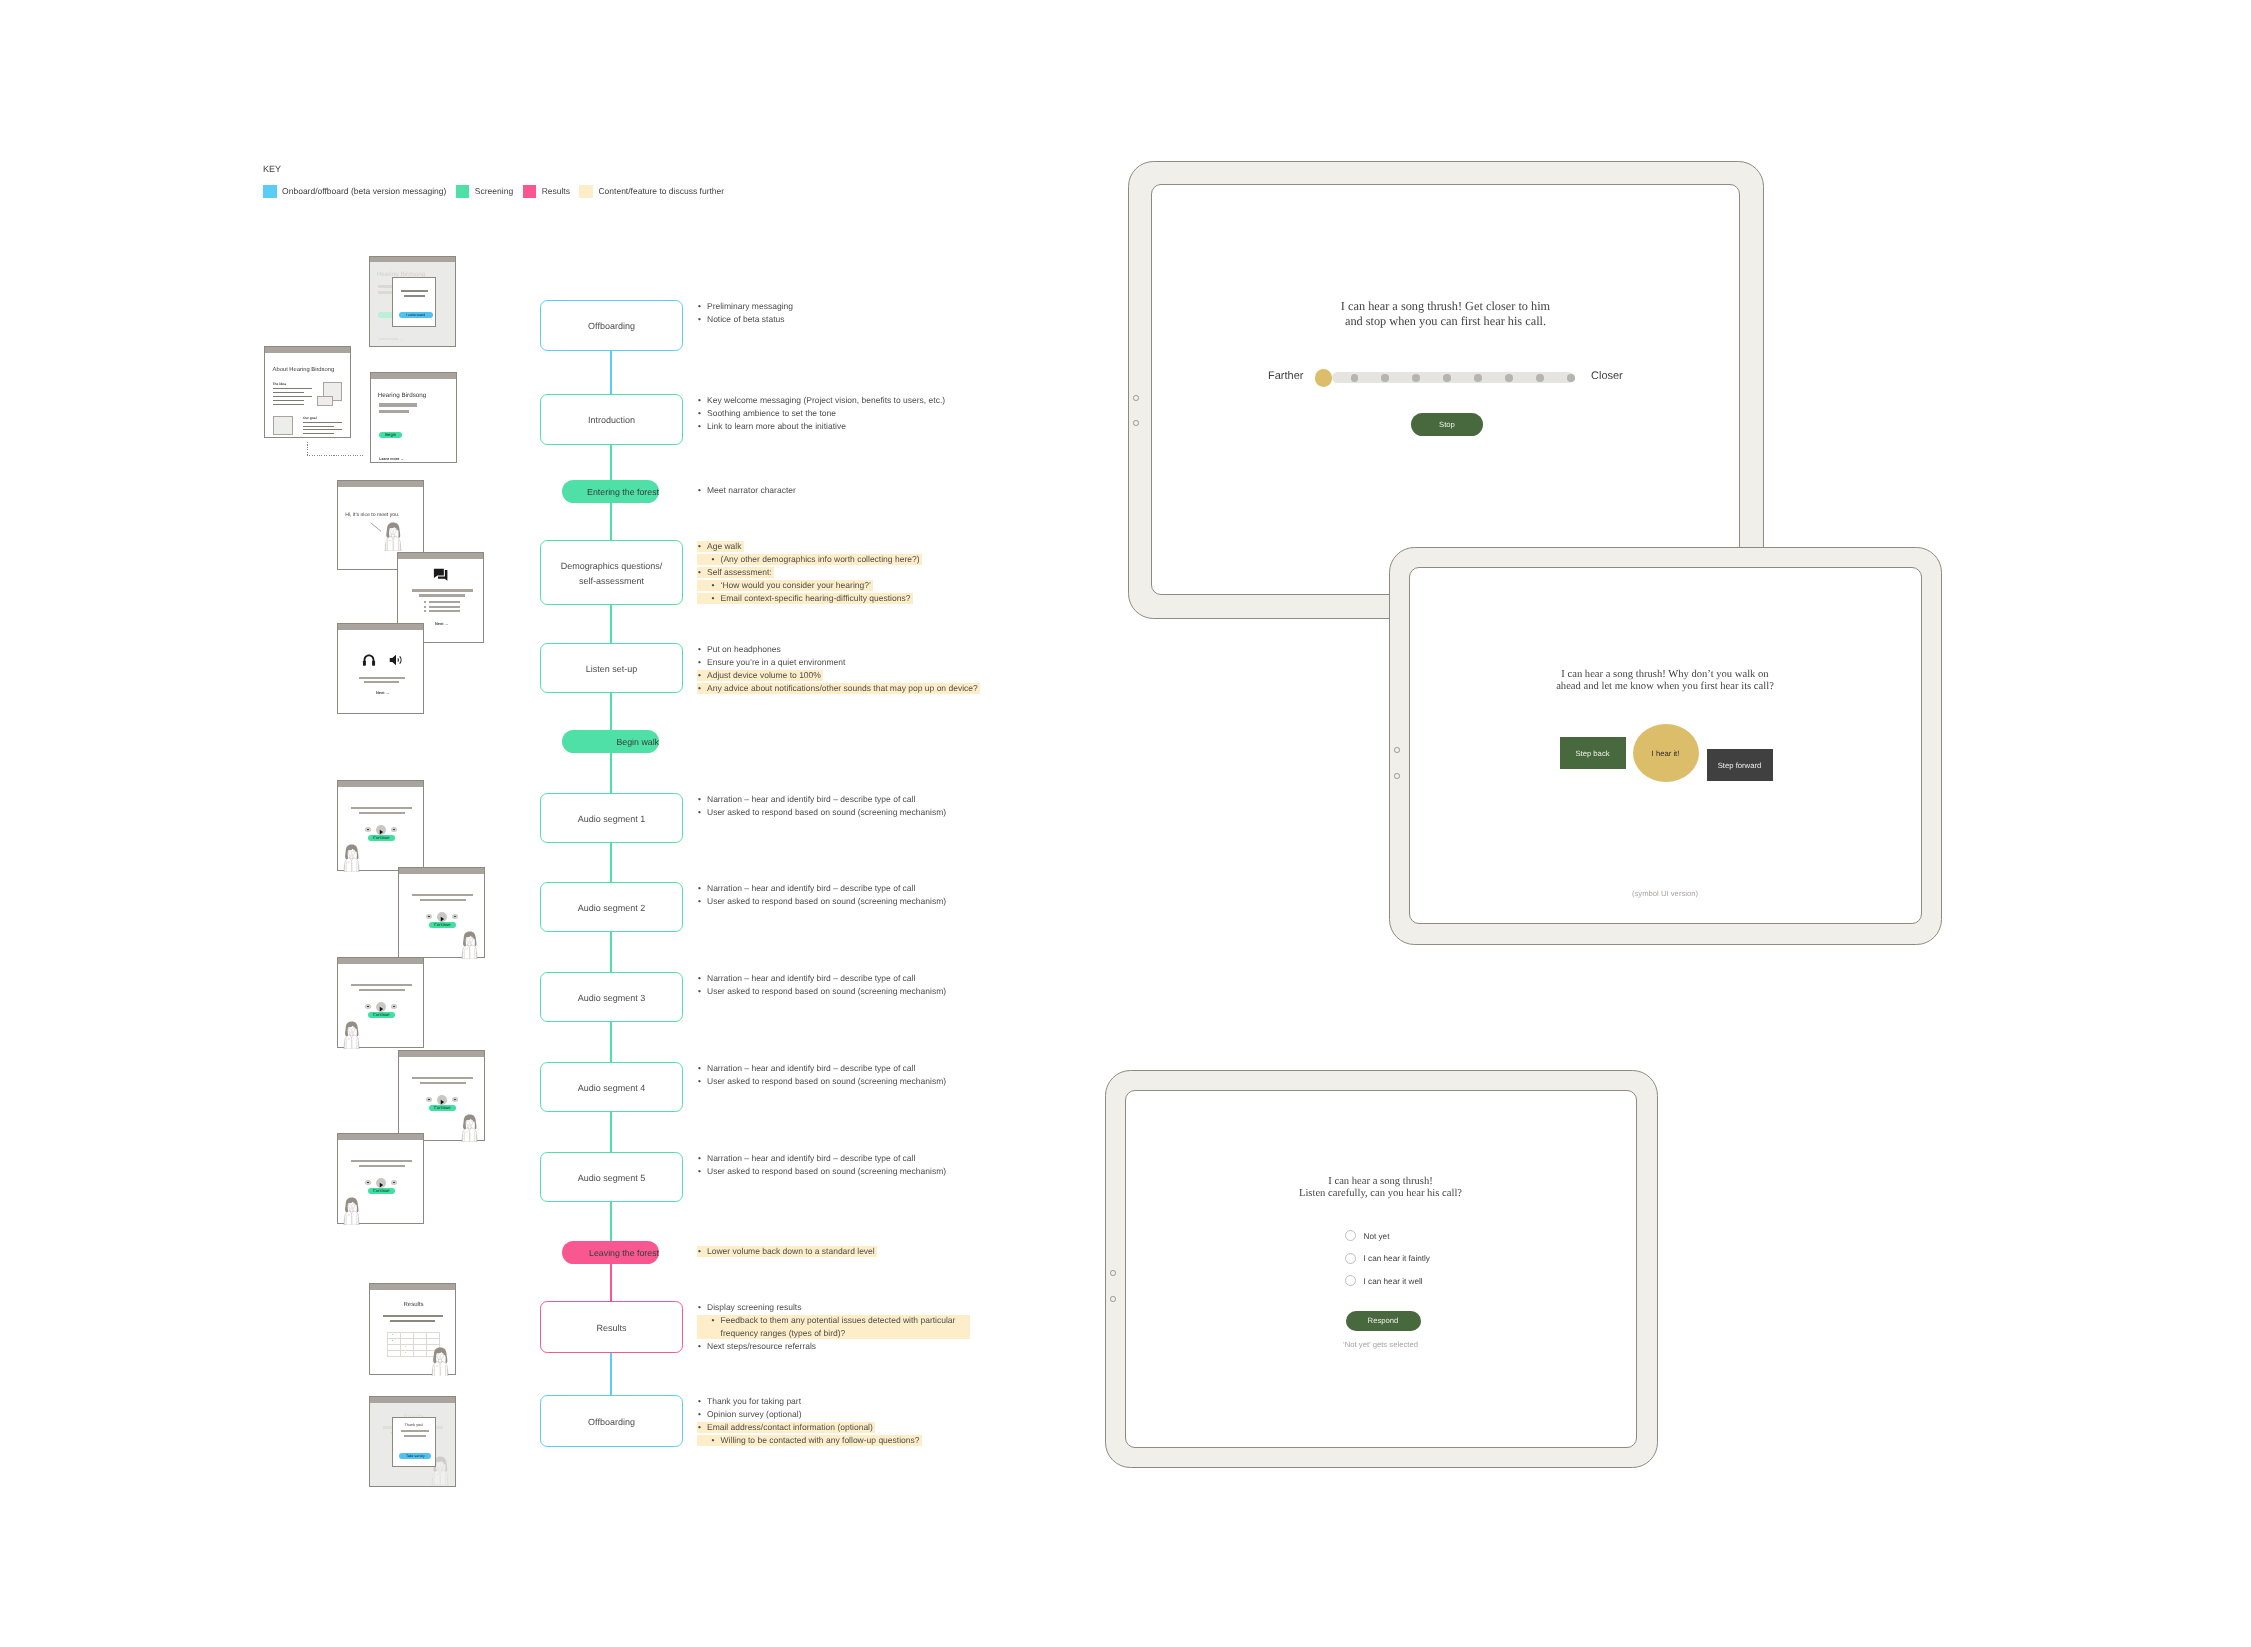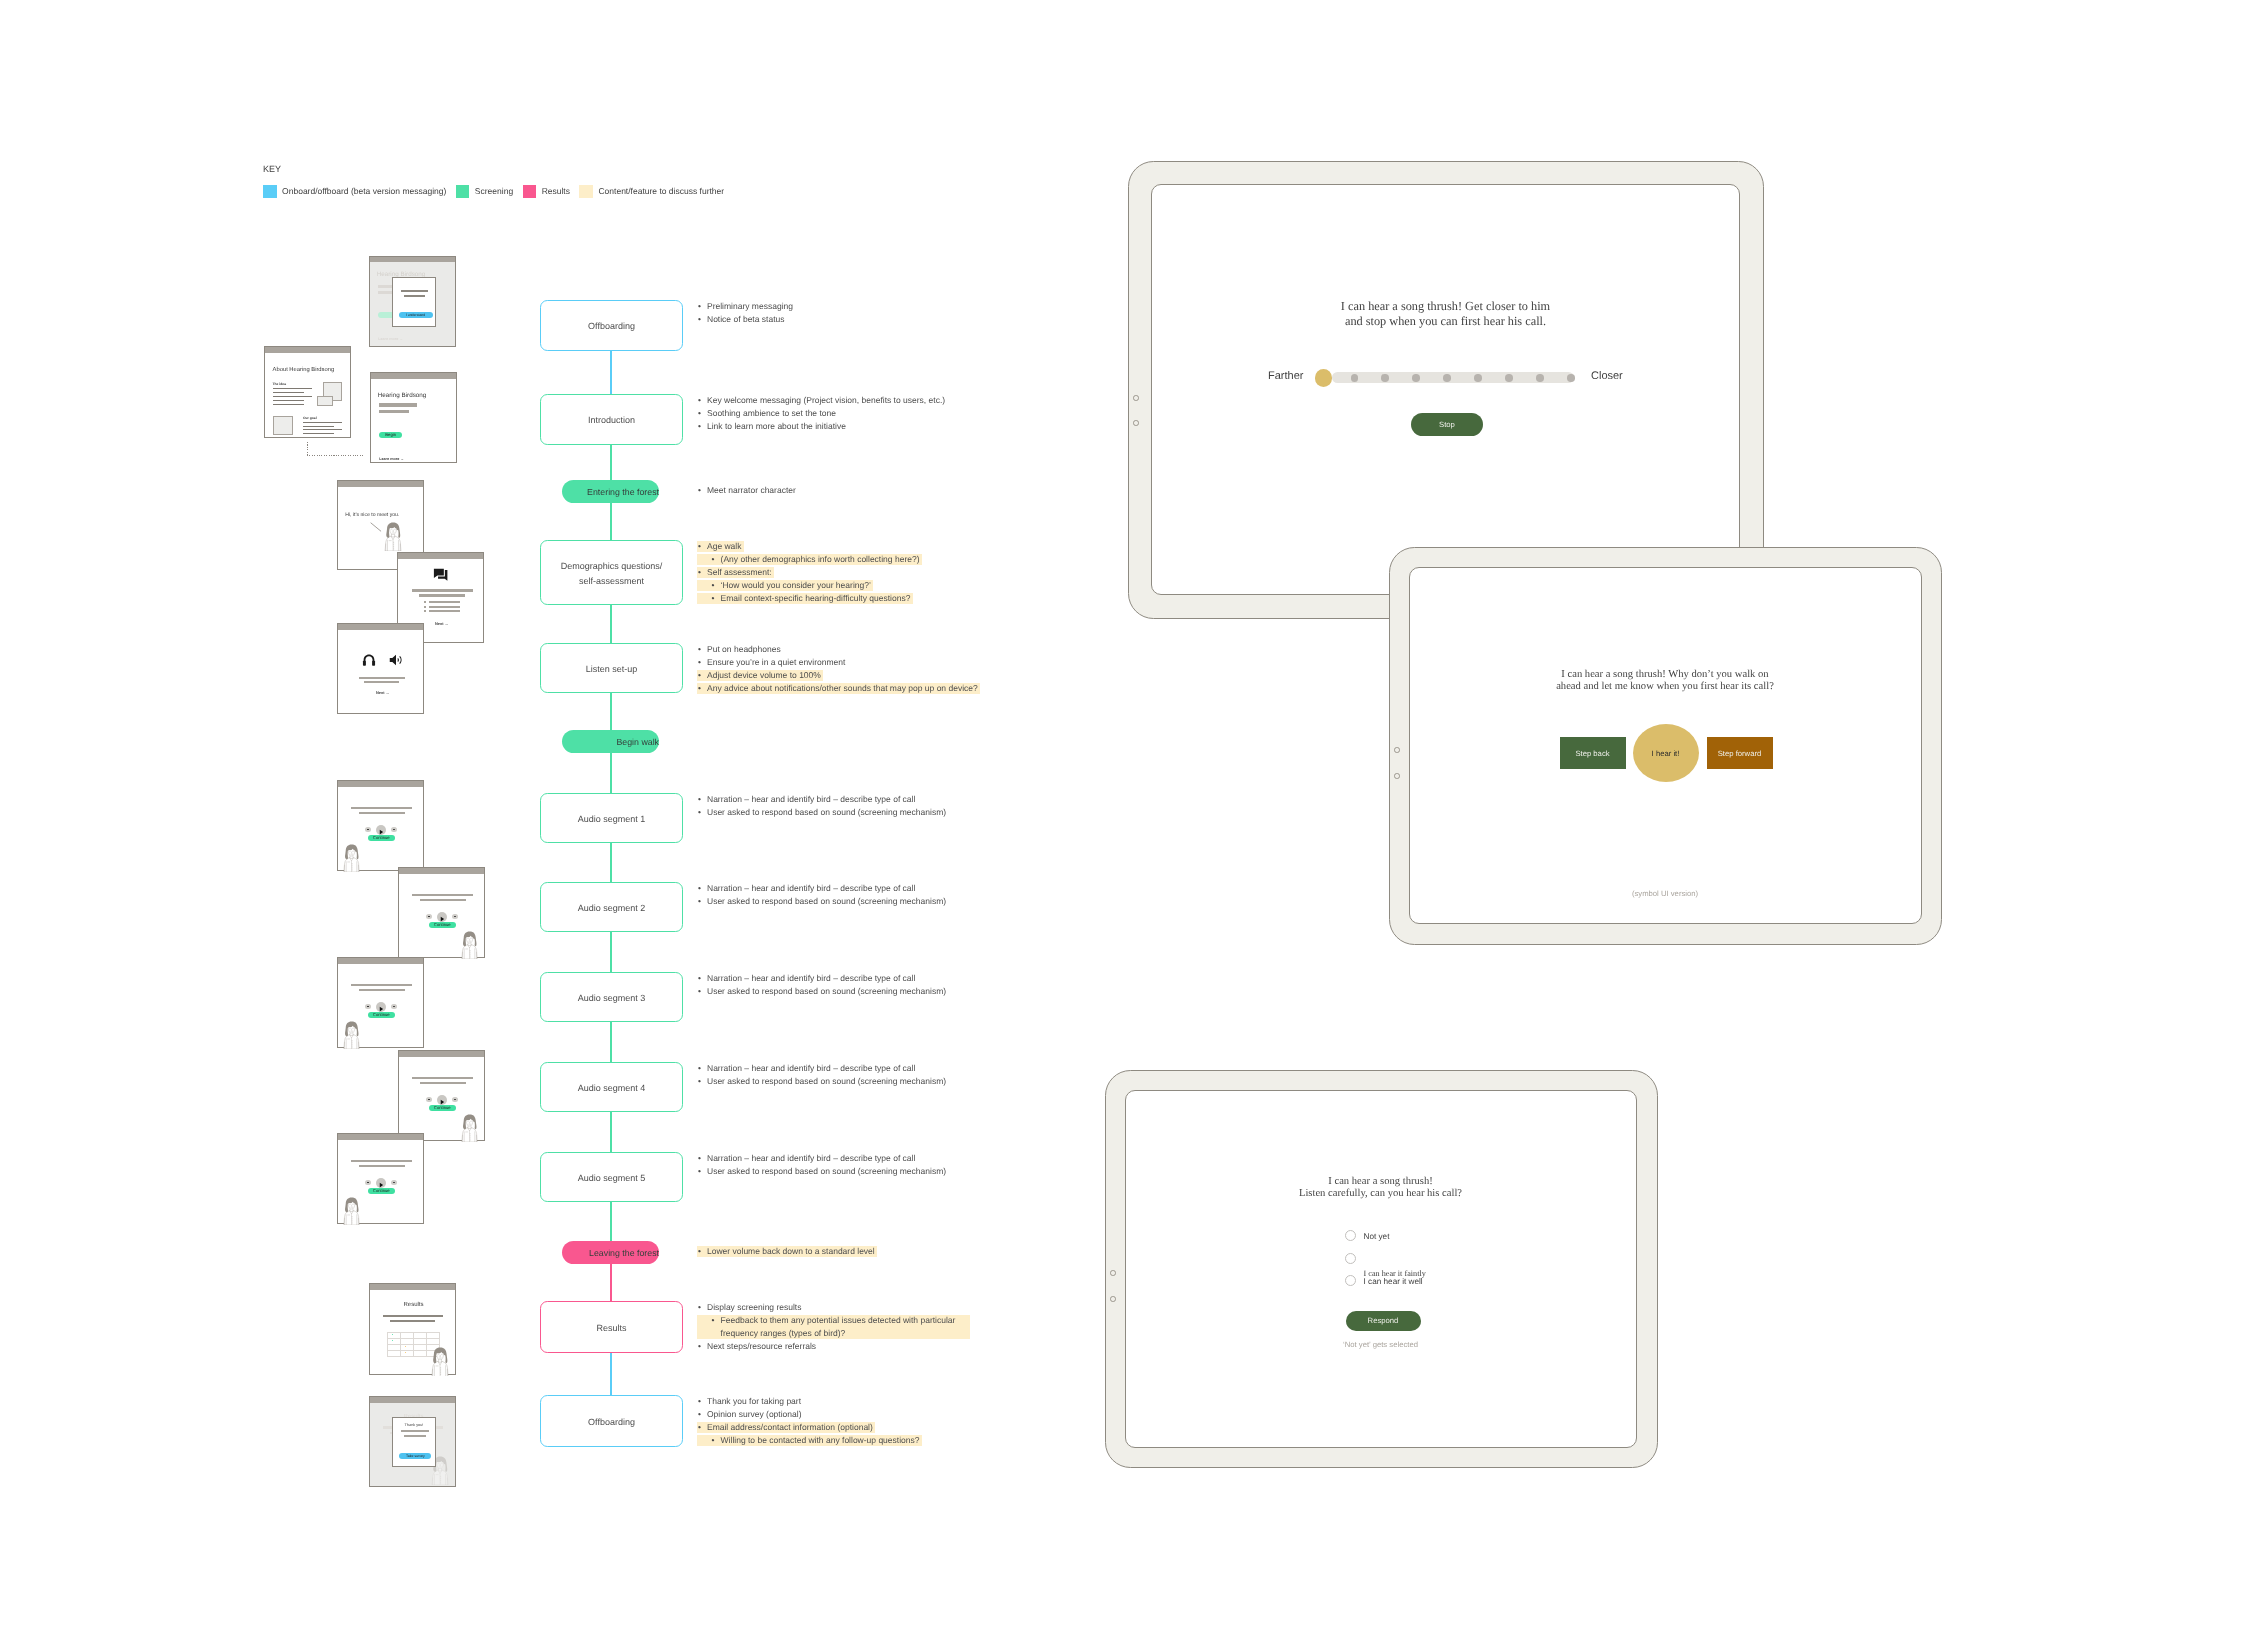--- a/index.html
+++ b/index.html
@@ -635,33 +635,33 @@
         <div class="gbut" style="position: absolute; left: 259px; top: 228px; width: 72px; height: 23px; border-radius: 11.4px; background: rgb(71, 105, 61); font-size: 7.7px;">Stop</div>
       </div>
       <div class="tabcam" style="left: 4.1px; top: 233px;"></div>
       <div class="tabcam" style="left: 4.1px; top: 258px;"></div>
     </div>
     <div class="tab" style="left: 1389px; top: 547px; width: 553px; height: 398px;">
       <div class="tabscr" style="left: 18.5px; top: 19.4px; width: 513px; height: 357px;">
         <div class="thead" style="left: 0px; top: 101px; width: 100%; font-size: 10.6px; line-height: 12px;">I can hear a song thrush! Why don’t you walk on<br>ahead and let me know when you first hear its call?</div>
         <div style="position: absolute; left: 223px; top: 156px; width: 66px; height: 58px; border-radius: 50%; background: rgb(219, 189, 106); display: flex; align-items: center; justify-content: center; font-size: 7.7px; color: rgb(43, 43, 43);">I hear it!</div>
         <div class="gbut" style="position: absolute; left: 150px; top: 169px; width: 66px; height: 32px; background: rgb(71, 105, 61); font-size: 7.7px;">Step back</div>
-        <div class="gbut" style="position: absolute; left: 297px; top: 169px; width: 66px; height: 32px; background: #a16207; font-size: 7.7px;">Step forward</div>
+        <div class="gbut" style="position: absolute; left: 297px; top: 181px; width: 66px; height: 32px; background: #404040; font-size: 7.7px;">Step forward</div>
         <div class="tnote" style="position: absolute; left: 0px; top: 321px; width: 100%;">(symbol UI version)</div>
       </div>
       <div class="tabcam" style="left: 4.1px; top: 199px;"></div>
       <div class="tabcam" style="left: 4.1px; top: 225px;"></div>
     </div>
     <div class="tab" style="left: 1105px; top: 1070px; width: 553px; height: 398px;">
       <div class="tabscr" style="left: 18.5px; top: 18.6px; width: 512px; height: 358px;">
         <div class="thead" style="left: 0px; top: 85px; width: 100%; font-size: 10.6px; line-height: 12px;">I can hear a song thrush!<br>Listen carefully, can you hear his call?</div>
         <div class="radio" style="left: 219px; top: 139px;"></div>
         <div class="ropt" style="left: 238px; top: 141px;">Not yet</div>
         <div class="radio" style="left: 219px; top: 162px;"></div>
-        <div class="ropt" style="left: 238px; top: 178px; font-family: Liberation Serif, serif;">I can hear it faintly</div>
+        <div class="ropt" style="left: 238px; top: 163px;">I can hear it faintly</div>
         <div class="radio" style="left: 219px; top: 184px;"></div>
         <div class="ropt" style="left: 238px; top: 186px;">I can hear it well</div>
         <div class="gbut" style="position: absolute; left: 220px; top: 220px; width: 75px; height: 20px; border-radius: 10px; background: rgb(71, 105, 61); font-size: 7.7px;">Respond</div>
         <div class="tnote" style="position: absolute; left: 0px; top: 249px; width: 100%;">‘Not yet’ gets selected</div>
       </div>
       <div class="tabcam" style="left: 4.1px; top: 199px;"></div>
       <div class="tabcam" style="left: 4.1px; top: 225px;"></div>
     </div>
   </div>
 

